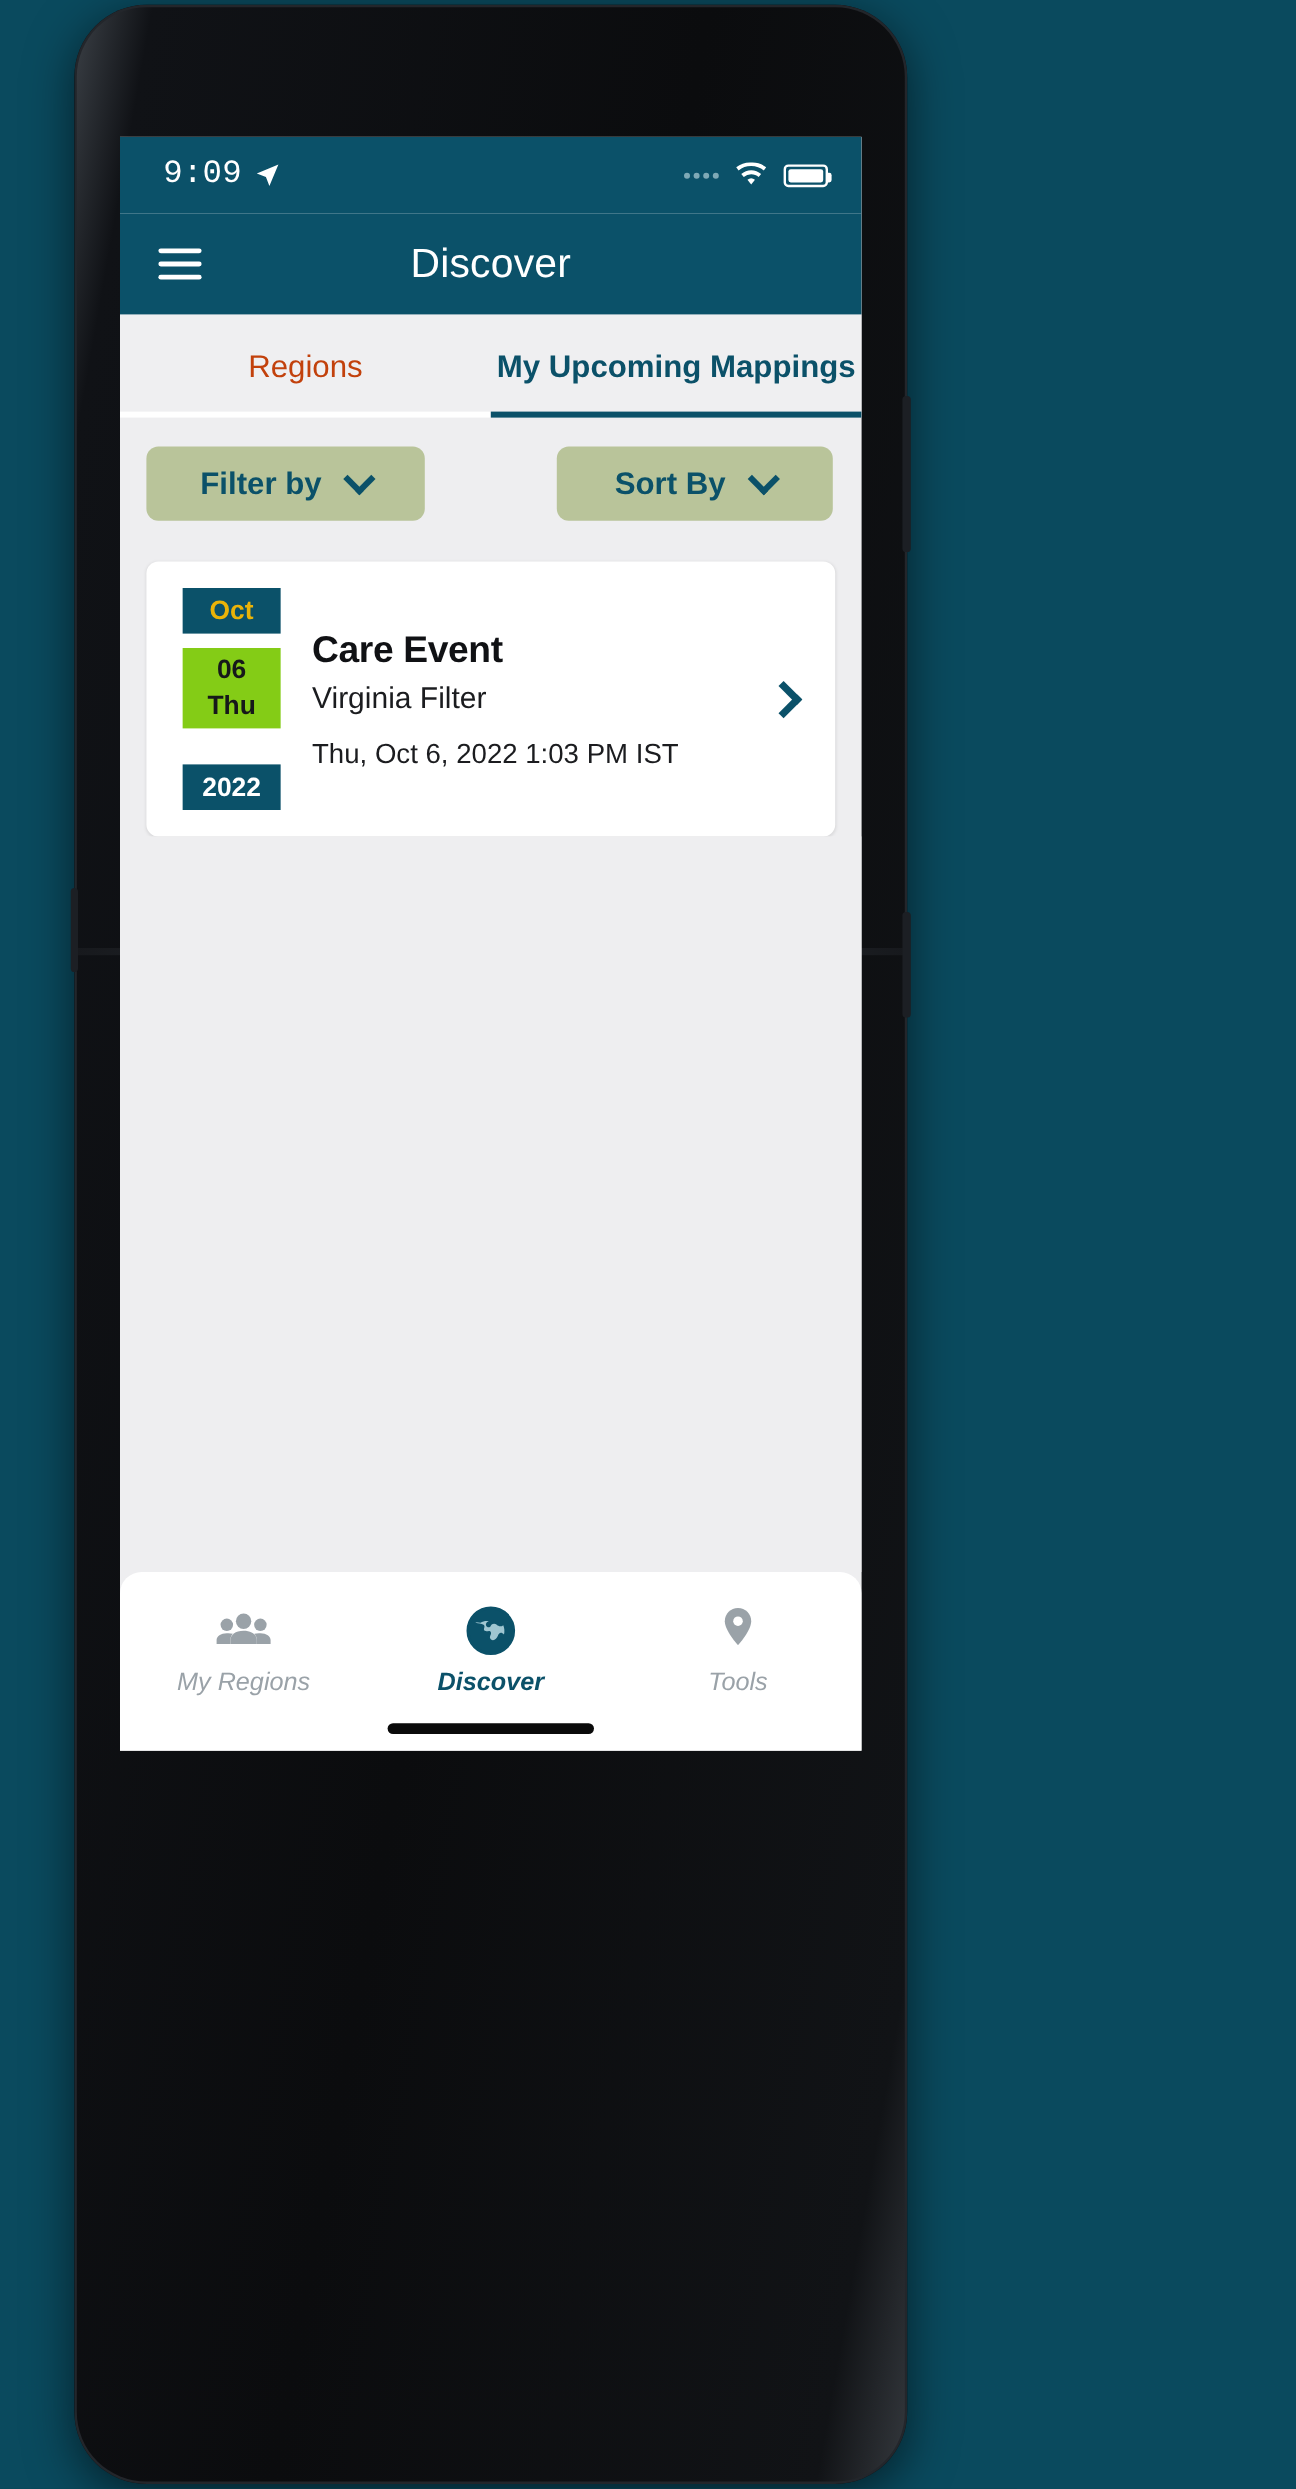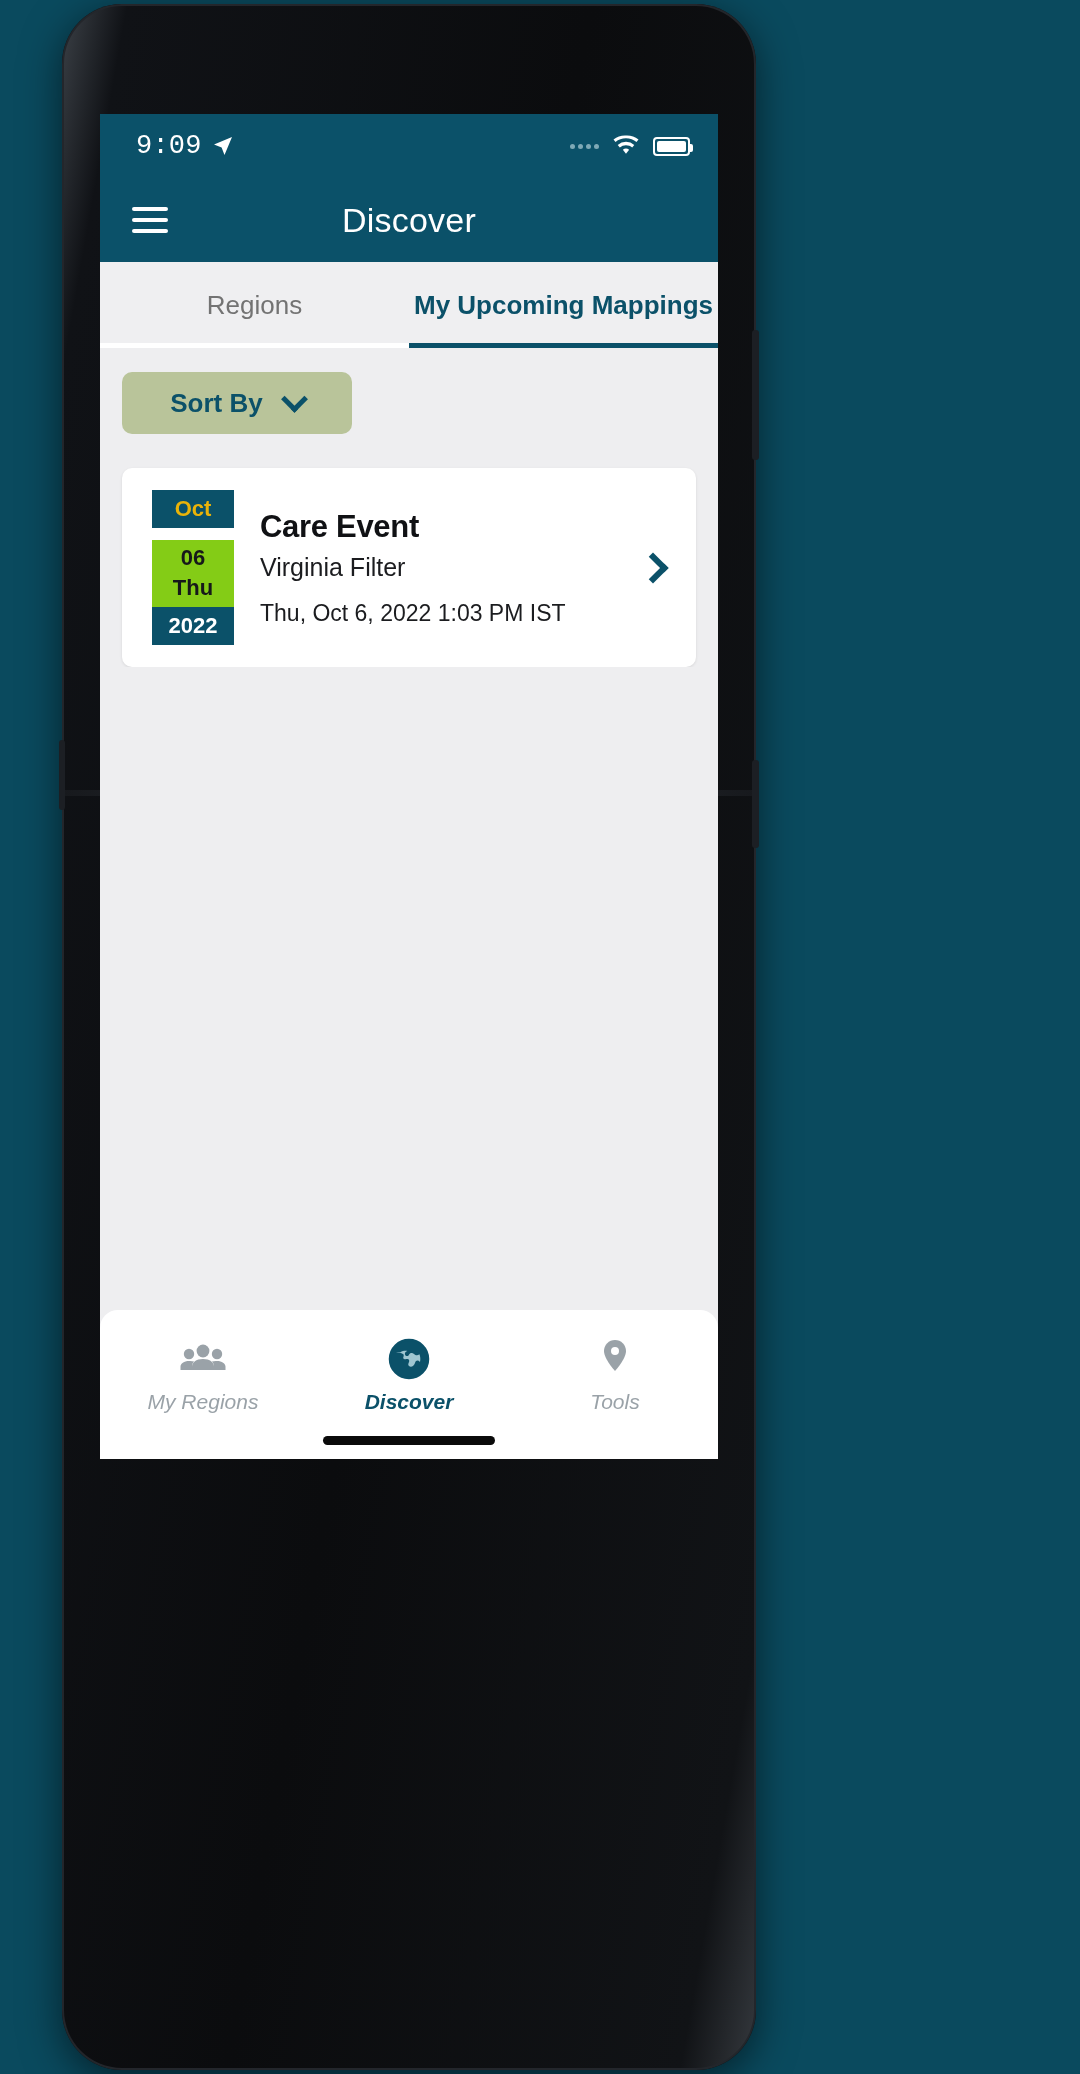--- a/index.html
+++ b/index.html
@@ -69,21 +69,21 @@
     width: 100%; text-align: center; color: #ffffff;
     font-size: 34px; font-weight: 400; letter-spacing: .2px;
   }
 
   
   .tabs { height: 86px; background: #efeff1; display: flex; }
   .tab {
     flex: 1; display: flex; align-items: center; justify-content: center;
     font-size: 26px; position: relative; cursor: pointer;
   }
-  .tab.inactive { color: #737373; font-weight: 400; justify-content: center; }
+  .tab.inactive { color: #c2410c; font-weight: 400; justify-content: center; }
   .tab.active { color: #0b5169; font-weight: 700; }
   .tab .underline { position: absolute; left: 0; right: 0; bottom: 0; height: 5px; }
   .tab.active .underline { background: #0b5169; }
   .tab.inactive .underline { background: #ffffff; }
 
   
   .filter-row {
     display: flex; justify-content: space-between;
     padding: 24px 24px 0 22px;
   }
@@ -103,21 +103,21 @@
     background: #ffffff; border-radius: 10px;
     display: flex; align-items: center;
     padding: 22px 18px 22px 30px;
     box-shadow: 0 1px 3px rgba(0,0,0,.10);
   }
   .datebadge { width: 82px; flex: 0 0 82px; text-align: center; overflow: hidden; }
   .db-mon { background: #0b5169; color: #eab308; font-size: 22px; font-weight: 700; padding: 6px 0; }
   .db-mid { background: #84cc16; color: #16181a; margin-top: 12px; }
   .db-day { font-size: 22px; font-weight: 600; padding: 5px 0 2px; }
   .db-dow { font-size: 22px; font-weight: 700; padding: 2px 0 6px; }
-  .db-year { background: #0b5169; color: #ffffff; font-size: 22px; font-weight: 700; padding: 6px 0; }
+  .db-year { background: #0b5169; color: #ffffff; font-size: 22px; font-weight: 700; padding: 6px 0; margin-top: 30px; }
   .card-body { flex: 1; padding-left: 26px; }
   .card-title { font-size: 31px; font-weight: 800; color: #101114; letter-spacing: -.3px; }
   .card-sub { font-size: 25px; color: #1b1c1f; margin-top: 8px; }
   .card-meta { font-size: 23px; color: #1b1c1f; margin-top: 18px; }
   .chev-right {
     flex: 0 0 auto; width: 22px; height: 22px; margin-right: 14px;
     border-top: 6px solid #0b5169; border-right: 6px solid #0b5169;
     transform: rotate(45deg);
   }
 
@@ -191,20 +191,24 @@
           <span>Regions</span>
           <span class="underline"></span>
         </div>
         <div class="tab active">
           <span>My Upcoming Mappings</span>
           <span class="underline"></span>
         </div>
       </div>
 
       <div class="filter-row">
+        <div class="pill" id="pill-filter">
+          <span>Filter by</span>
+          <span class="chev-down"></span>
+        </div>
         <div class="pill" id="pill-sort">
           <span>Sort By</span>
           <span class="chev-down"></span>
         </div>
       </div>
 
       <div class="card-wrap">
         <div class="card">
           <div class="datebadge">
             <div class="db-mon">Oct</div>

